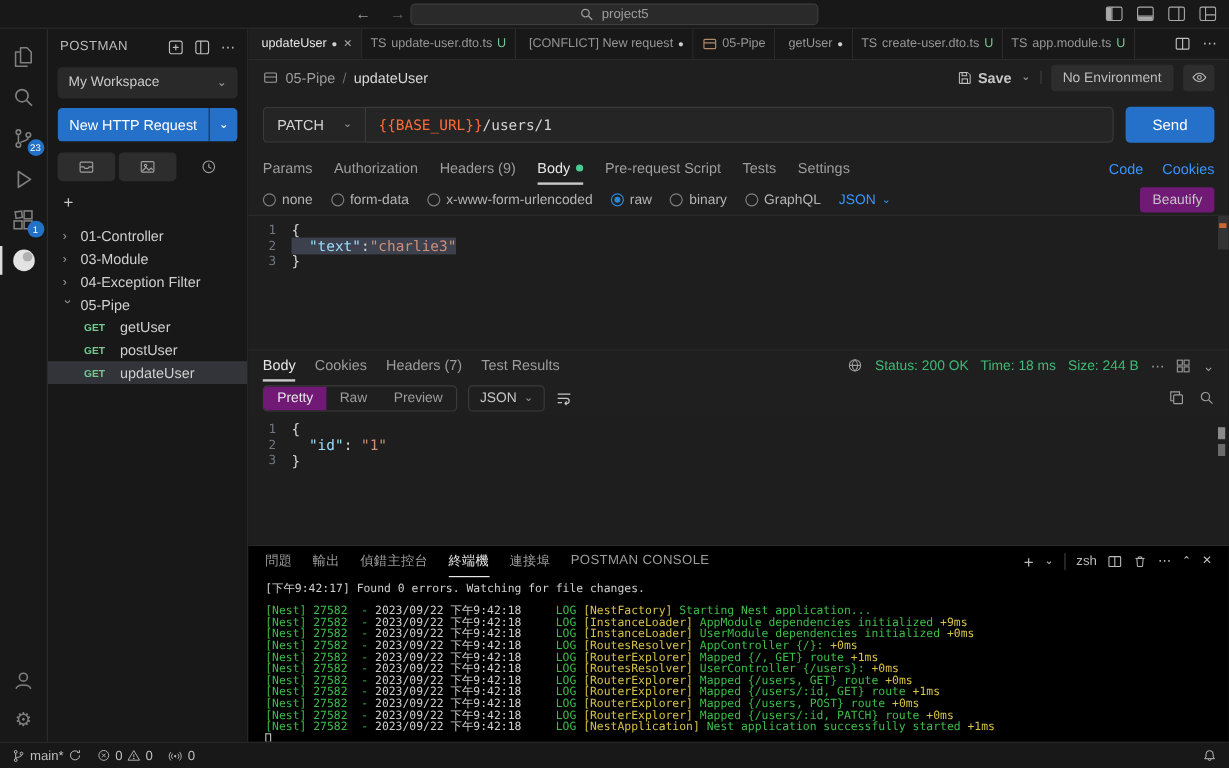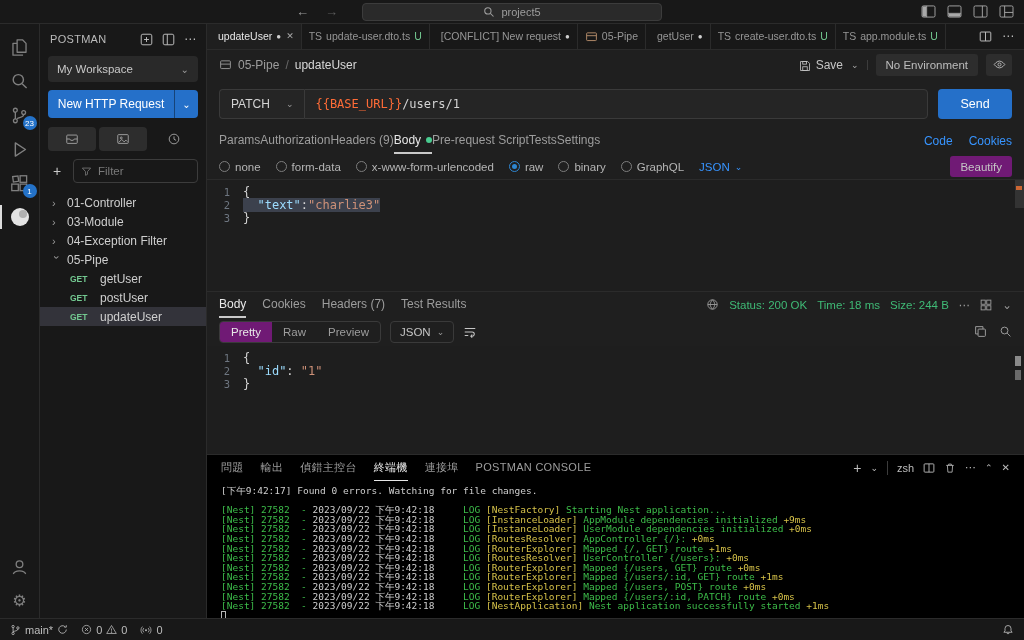--- a/index.html
+++ b/index.html
@@ -3,21 +3,21 @@
 <meta charset="utf-8">
 <style>
   *{margin:0;padding:0;box-sizing:border-box;}
   html,body{width:1024px;height:640px;overflow:hidden;background:#181818;color:#ccc;
     font-family:"Liberation Sans","DejaVu Sans",sans-serif;font-size:12px;}
   svg{display:block;}
   
   .titlebar{height:24px;background:#181818;border-bottom:1px solid #2b2b2b;position:relative;}
   .nav-arrows{position:absolute;left:296px;top:3px;display:flex;gap:16px;color:#9a9a9a;font-size:13px;line-height:17px;}
   .nav-arrows .dim{color:#5c5c5c;}
-  .cmd-center{position:absolute;left:50%;top:3px;transform:translateX(-50%);width:300px;height:18px;
+  .cmd-center{position:absolute;left:50%;top:3px;transform:translateX(-50%);width:340px;height:18px;
     background:#2a2a2a;border:1px solid #3c3c3c;border-radius:4px;display:flex;align-items:center;
     justify-content:center;gap:6px;color:#9d9d9d;font-size:11px;}
   .tb-icons{position:absolute;right:10px;top:5px;display:flex;gap:11px;color:#a9a9a9;}
   
   .main{display:flex;height:594px;}
   
   .activitybar{width:40px;background:#181818;border-right:1px solid #2b2b2b;display:flex;flex-direction:column;align-items:center;padding-top:6px;flex:none;}
   .ab-item{width:40px;height:34px;display:flex;align-items:center;justify-content:center;position:relative;color:#7f7f7f;}
   .ab-item.active{color:#dcdcdc;}
   .ab-item.active::before{content:"";position:absolute;left:0;top:5px;bottom:5px;width:2px;background:#dcdcdc;}
@@ -61,37 +61,37 @@
   .git-badge{color:#73c991;}
   .dirty{font-size:8px;color:#d0d0d0;}
   .close{color:#a8a8a8;font-size:9px;margin-left:1px;}
   .tabbar-actions{display:flex;align-items:center;gap:10px;padding:0 10px;color:#bdbdbd;}
   
   .header-row{height:30px;display:flex;align-items:center;padding:0 12px;background:#1f1f1f;}
   .breadcrumb{display:flex;align-items:center;gap:6px;font-size:12px;color:#9d9d9d;flex:1;min-width:0;}
   .breadcrumb .sep{color:#6a6a6a;}
   .breadcrumb .req-name{color:#d8d8d8;}
   .hdr-actions{display:flex;align-items:center;gap:8px;color:#c5c5c5;}
-  .save-btn{display:flex;align-items:flex-end;gap:5px;font-size:12px;}
+  .save-btn{display:flex;align-items:center;gap:5px;font-size:12px;font-weight:bold;}
   .save-dd{font-size:9px;color:#a8a8a8;padding-right:8px;border-right:1px solid #3c3c3c;}
   .env-select{height:22px;background:#2d2d2d;border-radius:3px;display:flex;align-items:center;padding:0 10px;color:#bdbdbd;font-size:11.5px;}
   .env-eye{width:26px;height:22px;background:#2d2d2d;border-radius:3px;display:flex;align-items:center;justify-content:center;color:#bdbdbd;}
   
   .req-bar{display:flex;align-items:center;padding:9px 12px;height:48px;}
   .method-select{height:30px;background:#252525;border:1px solid #3a3a3a;border-right:none;border-radius:4px 0 0 4px;
     display:flex;align-items:center;gap:16px;padding:0 11px;color:#d4d4d4;font-size:12px;}
   .method-select .chev{font-size:9px;color:#9a9a9a;}
   .url-input{flex:1;height:30px;background:#252525;border:1px solid #3a3a3a;border-radius:0 4px 4px 0;display:flex;
     align-items:center;padding:0 10px;font-family:"DejaVu Sans Mono",monospace;font-size:12px;color:#d4d4d4;}
   .url-var{color:#ff6c37;}
   .send-btn{margin-left:10px;width:74px;height:30px;background:#2570c9;border-radius:4px;color:#fff;display:flex;
     align-items:center;justify-content:center;font-size:12.5px;}
   
   .req-tabs{display:flex;align-items:center;padding:0 12px;height:26px;font-size:12px;color:#9d9d9d;}
-  .rt-inner{display:flex;height:100%;}
+  .rt-inner{display:flex;height:100%;gap:18px;}
   .req-tab{height:100%;display:flex;align-items:center;gap:5px;border-bottom:2px solid transparent;}
   .req-tab.active{color:#e8e8e8;border-bottom-color:#c9c9c9;}
   .dot{width:6px;height:6px;border-radius:50%;background:#49cc90;}
   .req-links{margin-left:auto;display:flex;gap:16px;color:#3794ff;font-size:12px;}
   
   .body-types{display:flex;align-items:center;gap:15px;padding:0 12px;height:26px;font-size:11.5px;color:#b5b5b5;}
   .bt{display:flex;align-items:center;}
   .radio{width:11px;height:11px;border:1px solid #7d7d7d;border-radius:50%;display:inline-block;position:relative;margin-right:5px;flex:none;}
   .radio.on{border-color:#2e86d1;}
   .radio.on::after{content:"";position:absolute;inset:2px;border-radius:50%;background:#2e86d1;}
@@ -275,26 +275,20 @@
       </div>
       <div class="seg">
         <svg width="14" height="14" viewBox="0 0 16 16" fill="none" stroke="currentColor" stroke-width="1.1">
             <circle cx="8" cy="8" r="5.5"></circle>
             <path d="M8 5v3.2l2.4 1.4"></path>
           </svg>
       </div>
     </div>
     <div class="filter-row">
       <span class="add-btn">+</span>
-      <div class="filter-input">
-        <svg width="11" height="11" viewBox="0 0 16 16" fill="none" stroke="currentColor" stroke-width="1.2">
-            <path d="M2 3h12l-4.6 5.2v4L6.6 13.5V8.2z"></path>
-          </svg>
-        <span>Filter</span>
-      </div>
     </div>
     <div class="tree" id="tree">
         <div class="tree-row">
           <span class="chev">›</span>
           <span>01-Controller</span>
         </div>
         <div class="tree-row">
           <span class="chev">›</span>
           <span>03-Module</span>
         </div>

